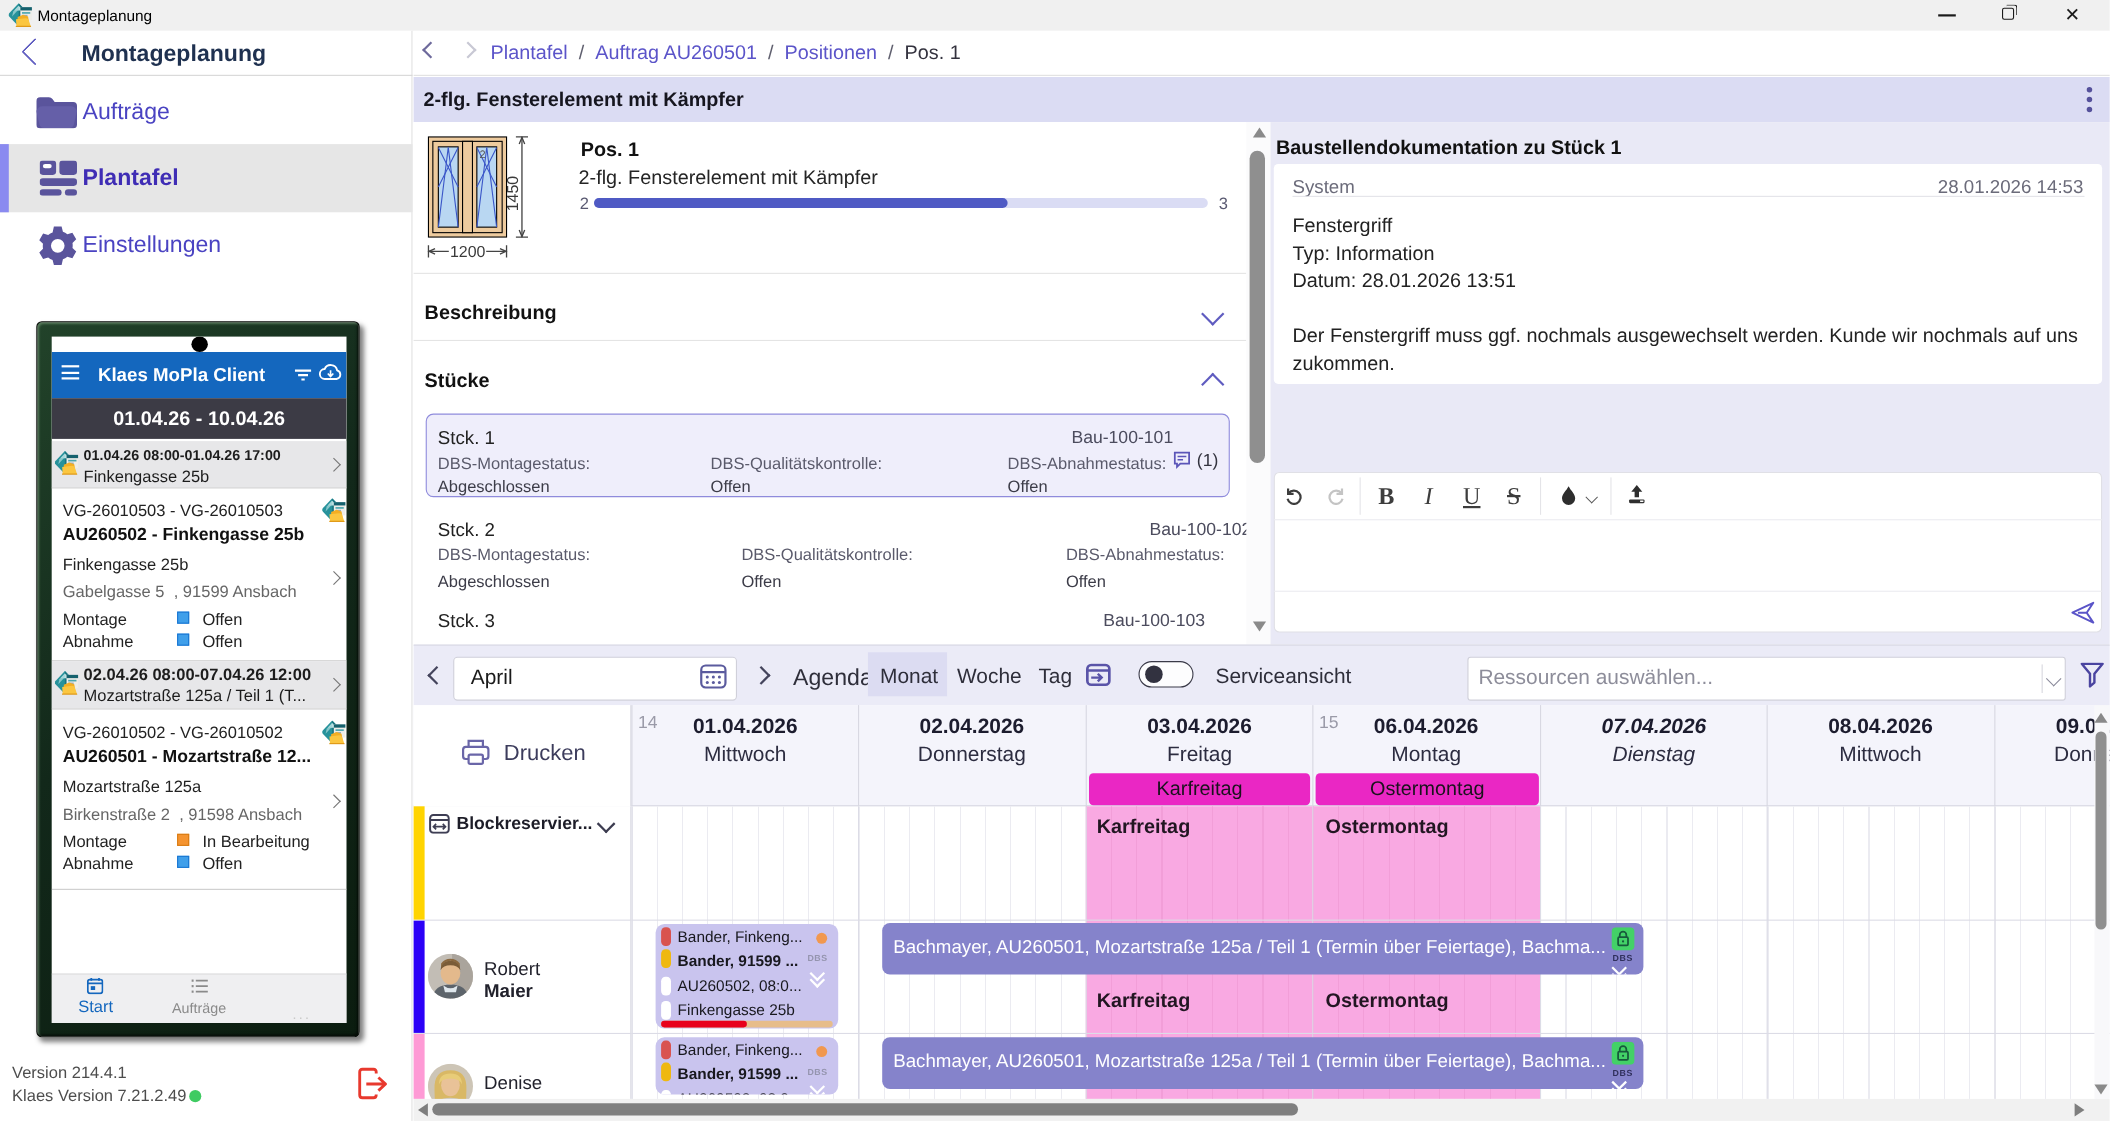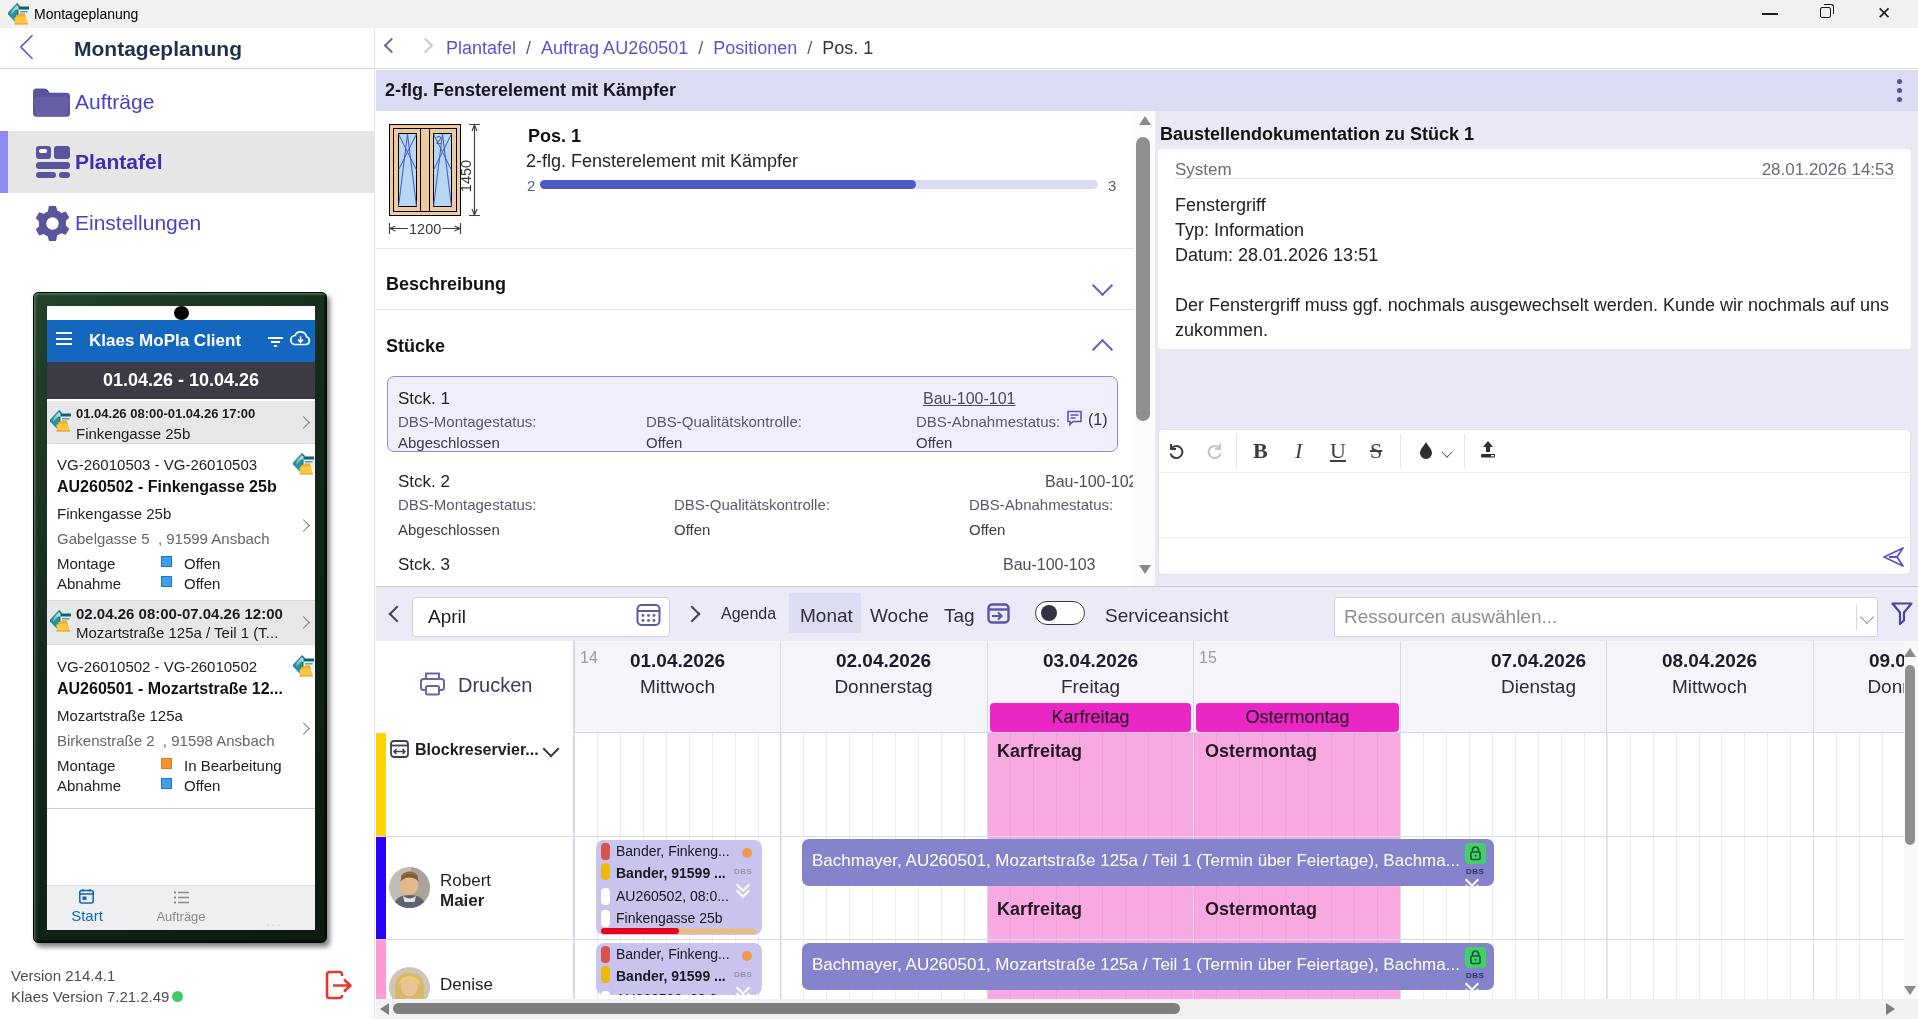--- a/index.html
+++ b/index.html
@@ -250,21 +250,21 @@
 
 <div class="abs" style="left:376px;top:248px;width:757px;height:1px;background:#e4e4e4;"></div>
 <div class="abs" style="left:386px;top:274px;font-size:18px;font-weight:bold;color:#111;">Beschreibung</div>
 <div class="abs chev-down" style="left:1095px;top:278px;"></div>
 <div class="abs" style="left:376px;top:309px;width:757px;height:1px;background:#e4e4e4;"></div>
 <div class="abs" style="left:386px;top:336px;font-size:18px;font-weight:bold;color:#111;">Stücke</div>
 <div class="abs chev-up" style="left:1095px;top:342px;"></div>
 
 <div class="abs" style="left:387px;top:376px;width:731px;height:76px;background:#efeefb;border:1px solid #8f8bdc;border-radius:7px;"></div>
 <div class="abs" style="left:398px;top:389px;font-size:17px;color:#222;">Stck. 1</div>
-<div class="abs" style="left:923px;top:390px;font-size:16px;color:#4c4c5e;text-decoration:underline;">Bau-100-101</div>
+<div class="abs" style="left:974px;top:390px;font-size:16px;color:#4c4c5e;">Bau-100-101</div>
 <div class="abs" style="left:398px;top:413px;font-size:15px;color:#5a5a6b;">DBS-Montagestatus:</div>
 <div class="abs" style="left:646px;top:413px;font-size:15px;color:#5a5a6b;">DBS-Qualitätskontrolle:</div>
 <div class="abs" style="left:916px;top:413px;font-size:15px;color:#5a5a6b;">DBS-Abnahmestatus:</div>
 <div class="abs" style="left:398px;top:434px;font-size:15px;color:#3c3c48;">Abgeschlossen</div>
 <div class="abs" style="left:646px;top:434px;font-size:15px;color:#3c3c48;">Offen</div>
 <div class="abs" style="left:916px;top:434px;font-size:15px;color:#3c3c48;">Offen</div>
 <div class="abs" style="left:1088px;top:411px;font-size:16px;color:#33333f;">(1)</div>
 <div class="abs" style="left:1066px;top:410px;width:17px;height:17px;">
 <svg width="17" height="17" viewBox="0 0 17 17">
 <path d="M2 1.5 h13 v10 h-8 l-3 3 v-3 h-2 Z" fill="none" stroke="#5b55b8" stroke-width="1.6"></path>
@@ -345,21 +345,21 @@
         <g fill="#5b5b9e">
           <circle cx="7" cy="13.5" r="1.4"></circle>
           <circle cx="12.5" cy="13.5" r="1.4"></circle>
           <circle cx="18" cy="13.5" r="1.4"></circle>
           <circle cx="7" cy="18.5" r="1.4"></circle>
           <circle cx="12.5" cy="18.5" r="1.4"></circle>
           <circle cx="18" cy="18.5" r="1.4"></circle>
         </g>
       </svg></div>
 <div class="abs" style="left:686px;top:608px;width:12px;height:12px;border-left:2.2px solid #44445c;border-bottom:2.2px solid #44445c;transform:rotate(225deg);"></div>
-<div class="abs" style="left:721px;top:605px;font-size:16px;color:#2e2e3a;">Agenda</div>
+<div class="abs" style="left:721px;top:605px;font-size:21px;color:#2e2e3a;">Agenda</div>
 <div class="abs" style="left:789px;top:593px;width:72px;height:40px;background:#dcdcf2;"></div>
 <div class="abs" style="left:800px;top:605px;font-size:19px;color:#2e2e3a;">Monat</div>
 <div class="abs" style="left:870px;top:605px;font-size:19px;color:#2e2e3a;">Woche</div>
 <div class="abs" style="left:944px;top:605px;font-size:19px;color:#2e2e3a;">Tag</div>
 <div class="abs" style="left:987px;top:603px;width:23px;height:21px;">
 <svg width="23" height="21" viewBox="0 0 23 21">
         <rect x="1.5" y="1.5" width="20" height="18" rx="3.5" fill="none" stroke="#5a54a8" stroke-width="2.4"></rect>
         <path d="M1.5 6.5 h20" stroke="#5a54a8" stroke-width="2.4"></path>
         <path d="M5 13 h9 M11 9.5 L14.5 13 L11 16.5" fill="none" stroke="#5a54a8" stroke-width="2.2"></path>
       </svg></div>
@@ -395,21 +395,25 @@
       <span>Mittwoch</span>
     </div>
 <div class="abs dayhead" style="left:780px;">
       <b>02.04.2026</b>
       <span>Donnerstag</span>
     </div>
 <div class="abs dayhead" style="left:987px;">
       <b>03.04.2026</b>
       <span>Freitag</span>
     </div>
-<div class="abs dayhead" style="left:1435px;">
+<div class="abs dayhead" style="left:1193px;">
+      <b>06.04.2026</b>
+      <span>Montag</span>
+    </div>
+<div class="abs dayhead" style="left:1400px;font-style:italic;">
       <b>07.04.2026</b>
       <span>Dienstag</span>
     </div>
 <div class="abs dayhead" style="left:1606px;">
       <b>08.04.2026</b>
       <span>Mittwoch</span>
     </div>
 <div class="abs dayhead" style="left:1813px;">
       <b>09.04.2026</b>
       <span>Donnerstag</span>

